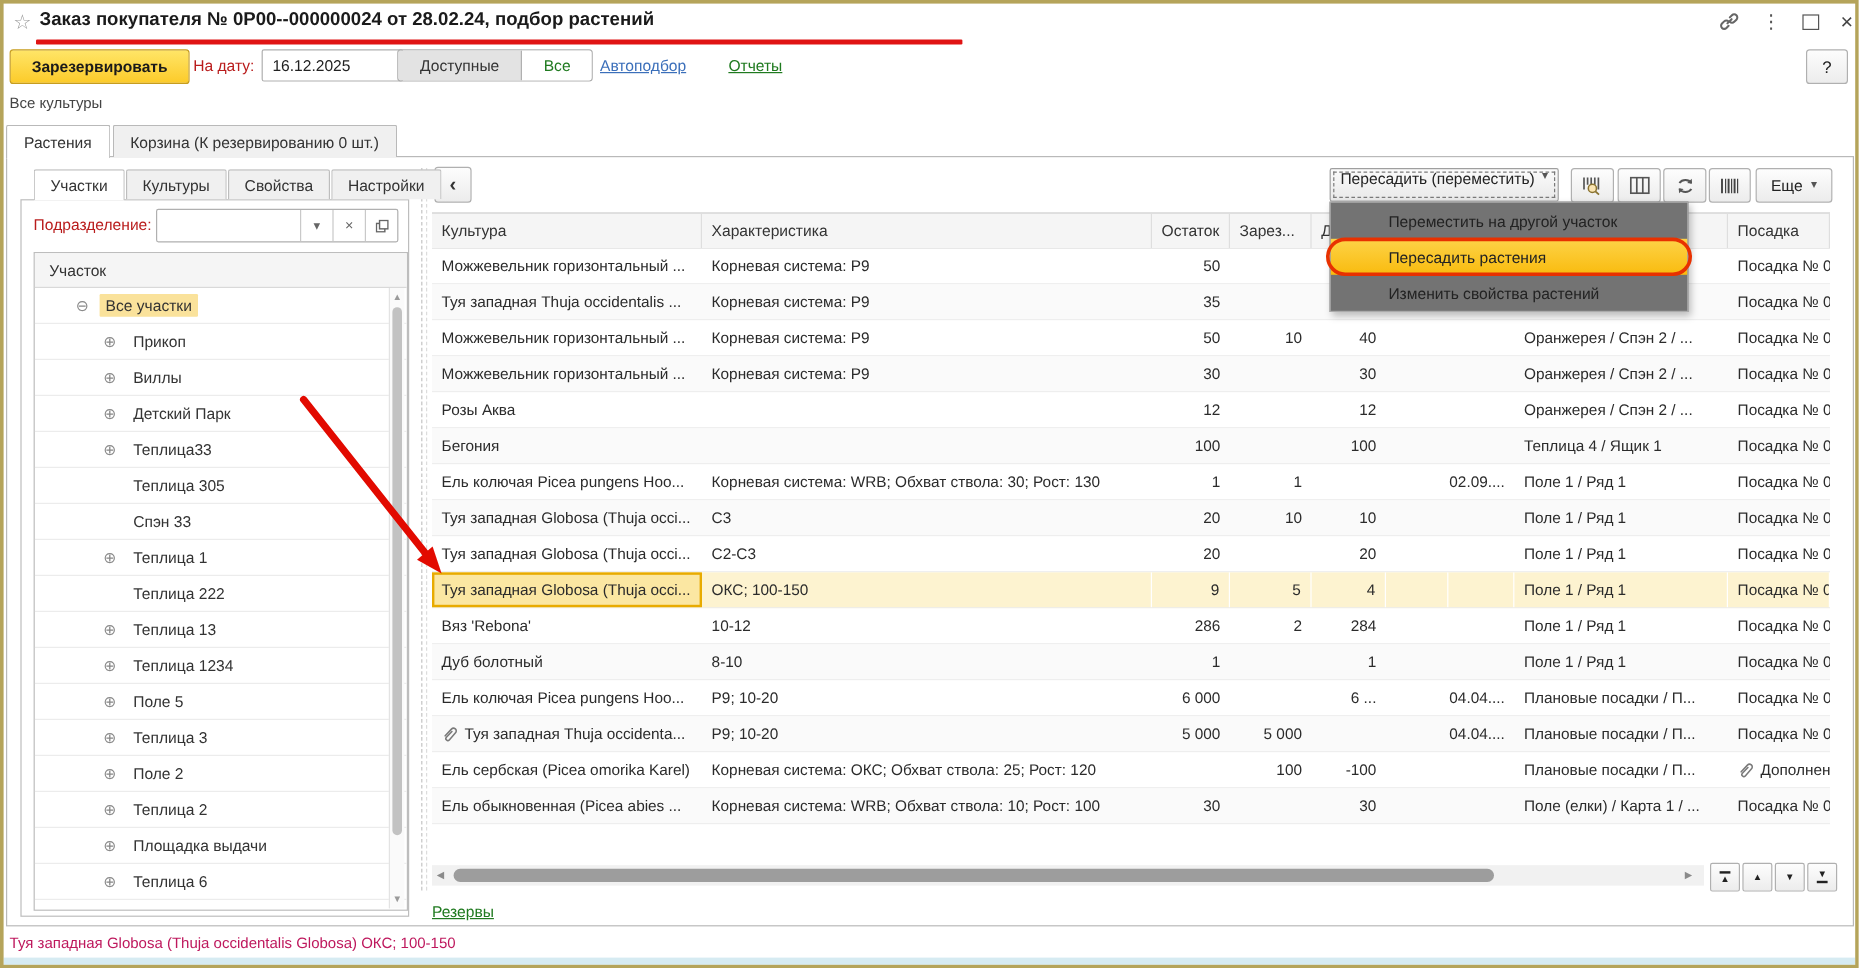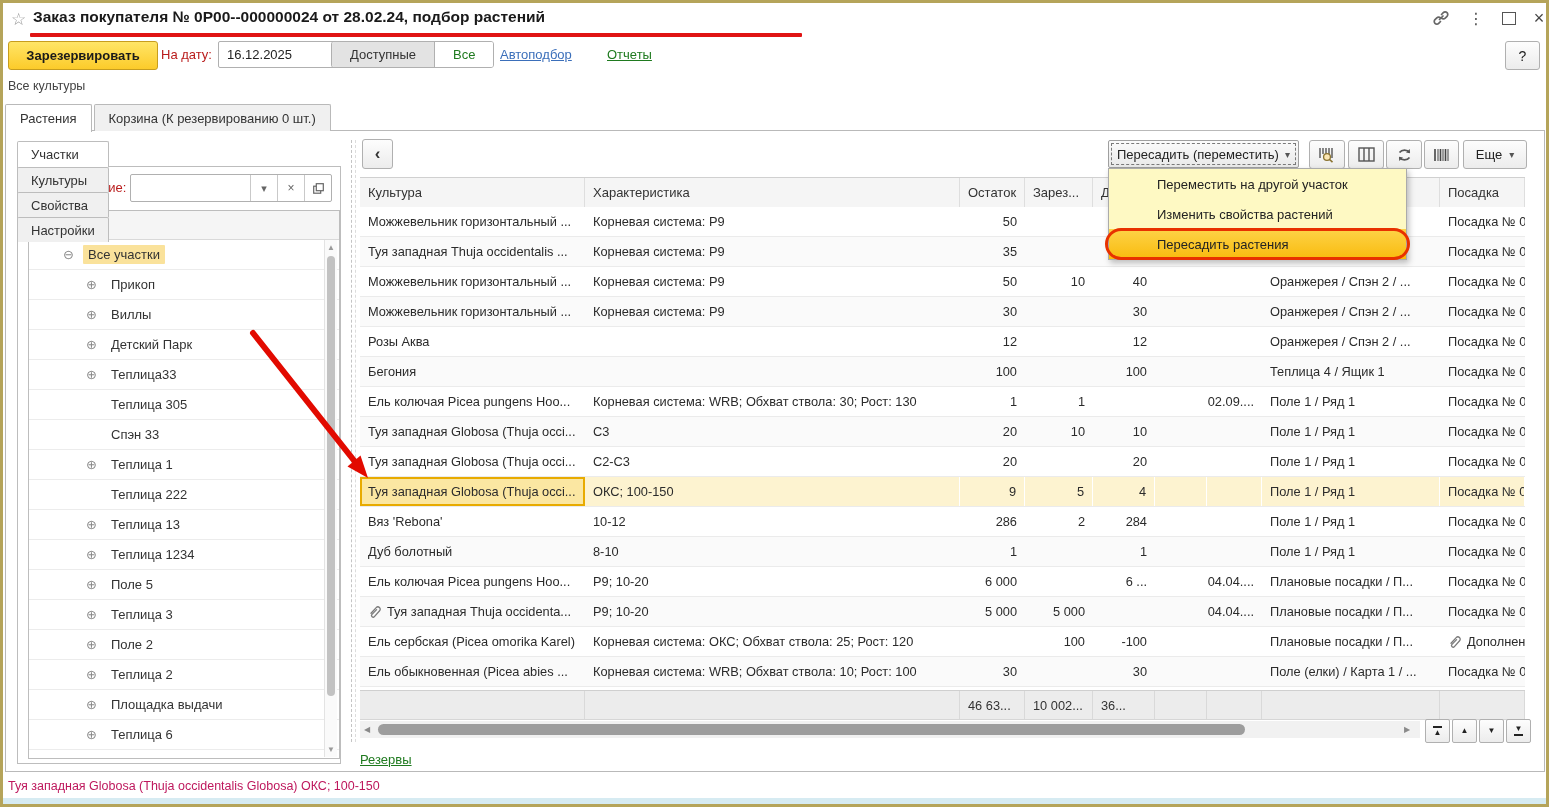--- a/index.html
+++ b/index.html
@@ -42,21 +42,21 @@
   .subtitle{left:8px;top:79px;font-size:12.5px;color:#444;}
 
   
   .tabstrip{left:5px;top:104px;height:27px;display:flex;z-index:5;}
   .tab{height:26px;padding:0 14px;display:flex;align-items:center;font-size:13px;border:1px solid #b9b9b9;
     border-bottom:none;background:#f0f0f0;margin-right:2px;border-radius:2px 2px 0 0;color:#333;}
   .tab.active{background:#fff;height:27px;z-index:6;}
   .main-panel{left:5px;top:130px;width:1538px;height:640px;border:1px solid #b9b9b9;background:#fff;}
 
   
-  .side-tabs{left:17px;top:141px;display:flex;z-index:4;flex-direction:column;}
+  .side-tabs{left:28px;top:141px;display:flex;z-index:4;}
   .side-tab{height:24px;padding:0 13px;display:flex;align-items:center;font-size:13px;border:1px solid #bdbdbd;
     border-bottom:none;background:#f0f0f0;margin-right:1px;border-radius:2px 2px 0 0;}
   .side-tab.active{background:#fff;height:25px;}
   .side-box{left:17px;top:166px;width:322px;height:596px;border:1px solid #bdbdbd;background:#fff;}
   .dept-label{left:28px;top:180px;}
   .dept-field{left:130px;top:174px;width:200px;height:26px;border:1px solid #b0b0b0;border-radius:2px;background:#fff;display:flex;}
   .dept-field .fill{flex:1;}
   .dept-btn{width:26px;border-left:1px solid #c9c9c9;display:flex;align-items:center;justify-content:center;color:#666;font-size:11px;}
   .tree{left:28px;top:210px;width:310px;height:547px;border:1px solid #bdbdbd;background:#fff;overflow:hidden;}
   .tree-header{height:28px;background:#f5f5f5;border-bottom:1px solid #d9d9d9;display:flex;align-items:center;
@@ -67,21 +67,21 @@
   .tree-label.selected{background:#fae29b;}
   .tree-scroll{left:324px;top:240px;width:12px;height:517px;background:#fafafa;border-left:1px solid #e3e3e3;z-index:3;}
   .tree-thumb{position:absolute;left:2px;top:16px;width:8px;height:440px;background:#c2c2c2;border-radius:4px;}
   .scroll-arrow{position:absolute;left:0;width:12px;text-align:center;font-size:8px;color:#9a9a9a;}
   .splitter{left:351px;top:140px;height:602px;border-left:1px dashed #c4c4c4;border-right:1px dashed #dcdcdc;width:3px;}
 
   
   .btn-back{left:362px;top:139px;width:29px;height:28px;border:1px solid #b0b0b0;border-radius:3px;background:linear-gradient(#fdfdfd,#ececec);
     display:flex;align-items:center;justify-content:center;font-size:17px;font-weight:bold;color:#333;}
   .btn-action{left:1108px;top:140px;width:189px;height:26px;border:1px solid #9f9f9f;background:linear-gradient(#fbfbfb,#e9e9e9);
-    display:flex;align-items:center;justify-content:center;font-size:13px;color:#222;outline:1px dashed #7a7a7a;outline-offset:-4px;border-radius:2px;}
+    display:flex;align-items:flex-start;justify-content:center;font-size:13px;color:#222;outline:1px dashed #7a7a7a;outline-offset:-4px;border-radius:2px;}
   .btn-action .caret{margin-left:6px;font-size:10px;color:#555;}
   .icon-btn{top:140px;width:34px;height:27px;border:1px solid #b0b0b0;border-radius:3px;background:linear-gradient(#fdfdfd,#ececec);
     display:flex;align-items:center;justify-content:center;}
   .btn-more{left:1463px;top:140px;width:62px;height:27px;border:1px solid #b0b0b0;border-radius:3px;background:linear-gradient(#fdfdfd,#ececec);
     display:flex;align-items:center;justify-content:center;font-size:13px;color:#222;}
   .btn-more .caret{margin-left:7px;font-size:10px;color:#555;}
 
   
   .grid{left:360px;top:177px;width:1165px;height:566px;}
   .g-header{position:absolute;left:0;top:0;width:1165px;height:29px;background:#f5f5f5;border-top:1px solid #d0d0d0;border-bottom:1px solid #cfcfcf;display:flex;}
@@ -103,21 +103,21 @@
   .harrow{position:absolute;top:4px;font-size:8px;color:#8a8a8a;}
   .navbtns{position:absolute;left:1065px;top:542px;display:flex;gap:2px;}
   .navbtn{width:23px;height:22px;border:1px solid #b0b0b0;border-radius:2px;background:linear-gradient(#fdfdfd,#ececec);
     display:flex;flex-direction:column;align-items:center;justify-content:center;font-size:8px;color:#222;line-height:1;}
   .navbtn .bar{width:9px;height:2px;background:#222;margin:1px 0;}
 
   .reserves{left:360px;top:752px;}
   .statusbar{left:8px;top:779px;font-size:12.5px;color:#be185d;white-space:nowrap;}
 
   
-  .menu{left:1108px;top:168px;width:297px;background:#fef9c3;border:1px solid #ababab;box-shadow:2px 3px 6px rgba(0,0,0,.25);z-index:60;}
+  .menu{left:1108px;top:168px;width:297px;background:#737373;border:1px solid #ababab;box-shadow:2px 3px 6px rgba(0,0,0,.25);z-index:60;}
   .menu-item{height:30px;display:flex;align-items:center;padding-left:48px;font-size:13px;color:#222;position:relative;}
   .menu-item.annotated{background:linear-gradient(#fdd348,#f9bb0e);}
   .menu-item.annotated::after{content:"";position:absolute;inset:-1px -4px;border:3px solid #e83100;border-radius:16px;pointer-events:none;}
 
   .arrow-svg{left:238px;top:318px;z-index:50;pointer-events:none;}
 </style>
 </head>
 <body>
 
 <span class="abs star">☆</span>
@@ -809,51 +809,40 @@
         <div class="g-cell" style="width: 52px;">
           <span></span>
         </div>
         <div class="g-cell num" style="width: 55px;">
           <span></span>
         </div>
         <div class="g-cell" style="width: 178px;"></div>
         <div class="g-cell" style="width: 85px;"></div>
       </div>
     </div>
-  <div class="g-footer" id="g-footer">
-      <div class="g-fcell" style="width: 225px;"></div>
-      <div class="g-fcell" style="width: 375px;"></div>
-      <div class="g-fcell" style="width: 65px;">46 63...</div>
-      <div class="g-fcell" style="width: 68px;">10 002...</div>
-      <div class="g-fcell" style="width: 62px;">36...</div>
-      <div class="g-fcell" style="width: 52px;"></div>
-      <div class="g-fcell" style="width: 55px;"></div>
-      <div class="g-fcell" style="width: 178px;"></div>
-      <div class="g-fcell" style="width: 85px;"></div>
-    </div>
   <div class="hscroll">
     <span class="harrow" style="left:4px;">◀</span>
     <div class="hthumb"></div>
     <span class="harrow" style="left:1044px;">▶</span>
   </div>
   <div class="navbtns">
     <div class="navbtn"><span class="bar"></span>▲</div>
     <div class="navbtn">▲</div>
     <div class="navbtn">▼</div>
     <div class="navbtn">▼<span class="bar"></span></div>
   </div>
 </div>
 
 <span class="abs link link-green reserves">Резервы</span>
 <span class="abs statusbar">Туя западная Globosa (Thuja occidentalis Globosa) ОКС; 100-150</span>
 
 <div class="abs menu" id="menu">
     <div class="menu-item">Переместить на другой участок</div>
+    <div class="menu-item annotated">Пересадить растения</div>
     <div class="menu-item">Изменить свойства растений</div>
-    <div class="menu-item annotated">Пересадить растения</div>
   </div>
 
 <svg class="abs arrow-svg" width="152" height="172" viewBox="0 0 152 172">
   <line x1="15" y1="15" x2="118" y2="145" stroke="#e20a00" stroke-width="6" stroke-linecap="round"></line>
   <polygon points="130,160 109.5,148.5 122.5,137.5" fill="#e20a00"></polygon>
 </svg>
 
 <div class="bottom-strip"></div>
 <div class="frame"></div>
 

